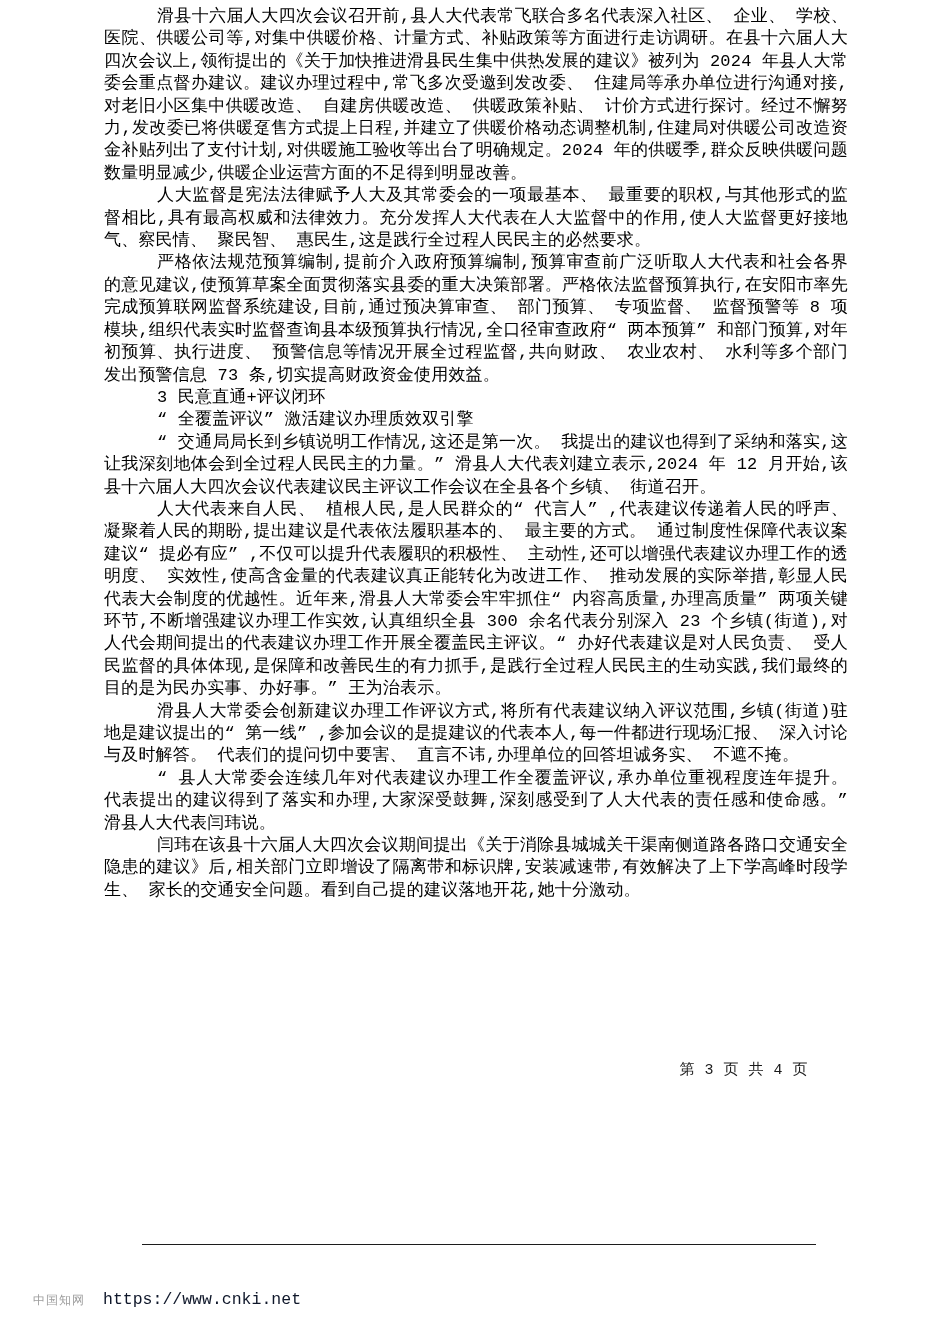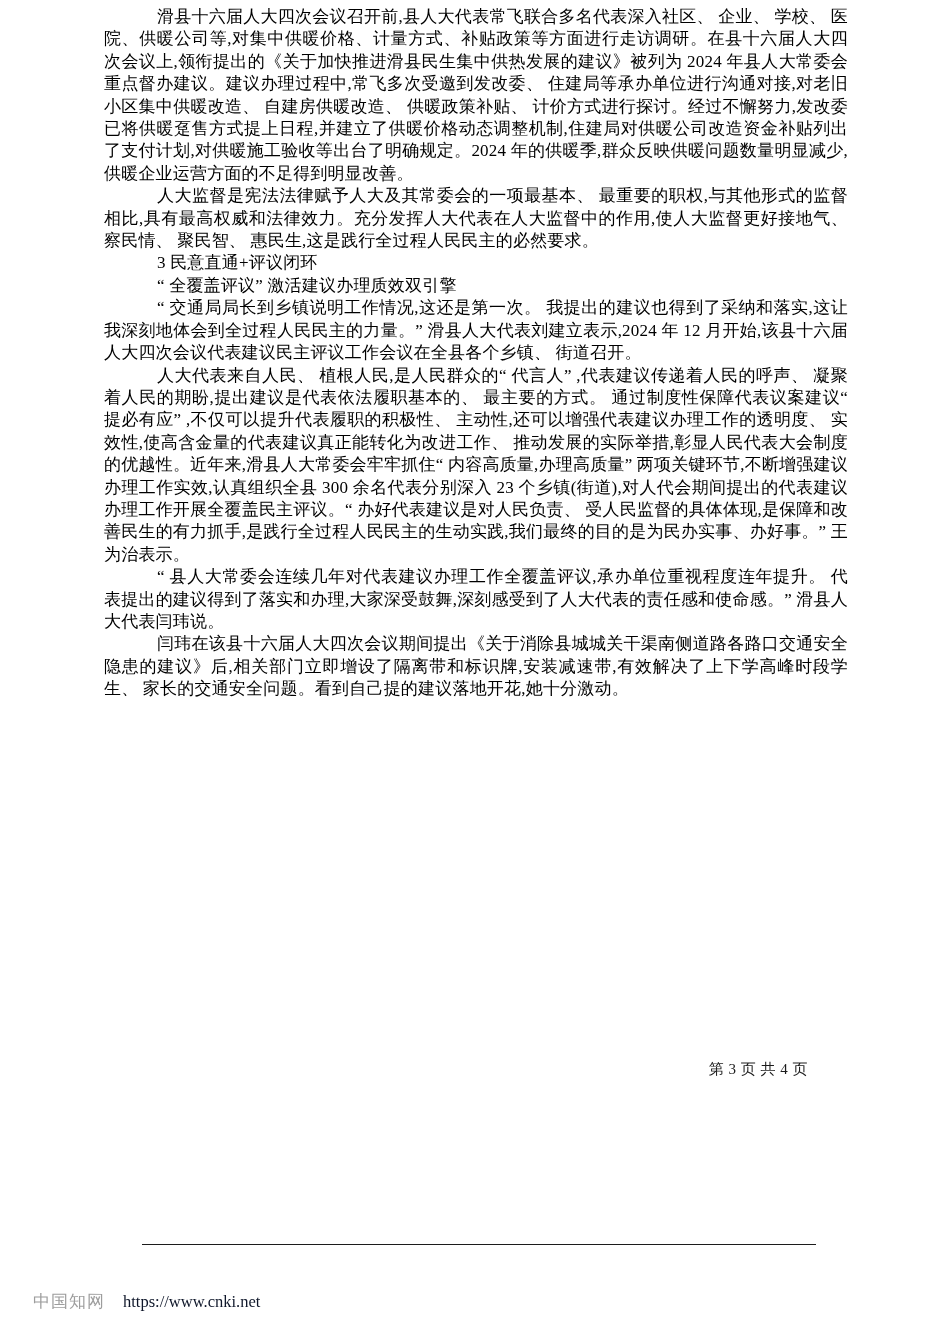--- a/index.html
+++ b/index.html
@@ -3,21 +3,21 @@
 <meta charset="utf-8">
 <title>Document</title>
 <style>
   html, body { margin: 0; padding: 0; background: #ffffff; }
   .page {
     position: relative;
     width: 950px;
     height: 1344px;
     background: #ffffff;
     overflow: hidden;
-    font-family: Liberation Serif, serif;
+    font-family: Liberation Mono, monospace;
     color: #000000;
   }
   .content {
     position: absolute;
     left: 104px;
     top: 6px;
     width: 744px;
     font-size: 17px;
     line-height: 22.4px;
     letter-spacing: 0.2px;
@@ -54,41 +54,43 @@
   .footer {
     position: absolute;
     left: 33px;
     top: 1290px;
     display: flex;
     align-items: baseline;
     gap: 18px;
     color: #9d9d9d;
   }
   .footer .brand {
-    font-size: 17px;
+    font-size: 12px;
     letter-spacing: 1px;
   }
   .footer .url {
     font-size: 16.5px;
     color: #0f172a;
     text-decoration: none;
   }
 </style>
 </head>
 <body>
 
 <div class="page">
 
   <div class="content">
     <p>滑县十六届人大四次会议召开前,县人大代表常飞联合多名代表深入社区、 企业、 学校、 医院、供暖公司等,对集中供暖价格、计量方式、补贴政策等方面进行走访调研。在县十六届人大四次会议上,领衔提出的《关于加快推进滑县民生集中供热发展的建议》被列为 2024 年县人大常委会重点督办建议。建议办理过程中,常飞多次受邀到发改委、 住建局等承办单位进行沟通对接,对老旧小区集中供暖改造、 自建房供暖改造、 供暖政策补贴、 计价方式进行探讨。经过不懈努力,发改委已将供暖趸售方式提上日程,并建立了供暖价格动态调整机制,住建局对供暖公司改造资金补贴列出了支付计划,对供暖施工验收等出台了明确规定。2024 年的供暖季,群众反映供暖问题数量明显减少,供暖企业运营方面的不足得到明显改善。</p>
     <p>人大监督是宪法法律赋予人大及其常委会的一项最基本、 最重要的职权,与其他形式的监督相比,具有最高权威和法律效力。充分发挥人大代表在人大监督中的作用,使人大监督更好接地气、察民情、 聚民智、 惠民生,这是践行全过程人民民主的必然要求。</p>
+    <p>严格依法规范预算编制,提前介入政府预算编制,预算审查前广泛听取人大代表和社会各界的意见建议,使预算草案全面贯彻落实县委的重大决策部署。严格依法监督预算执行,在安阳市率先完成预算联网监督系统建设,目前,通过预决算审查、 部门预算、 专项监督、 监督预警等 8 项模块,组织代表实时监督查询县本级预算执行情况,全口径审查政府“ 两本预算” 和部门预算,对年初预算、执行进度、 预警信息等情况开展全过程监督,共向财政、 农业农村、 水利等多个部门发出预警信息 73 条,切实提高财政资金使用效益。</p>
     <p>3  民意直通+评议闭环</p>
     <p>“ 全覆盖评议” 激活建议办理质效双引擎</p>
     <p>“ 交通局局长到乡镇说明工作情况,这还是第一次。 我提出的建议也得到了采纳和落实,这让我深刻地体会到全过程人民民主的力量。” 滑县人大代表刘建立表示,2024 年 12 月开始,该县十六届人大四次会议代表建议民主评议工作会议在全县各个乡镇、 街道召开。</p>
     <p>人大代表来自人民、 植根人民,是人民群众的“ 代言人” ,代表建议传递着人民的呼声、 凝聚着人民的期盼,提出建议是代表依法履职基本的、 最主要的方式。 通过制度性保障代表议案建议“ 提必有应” ,不仅可以提升代表履职的积极性、 主动性,还可以增强代表建议办理工作的透明度、 实效性,使高含金量的代表建议真正能转化为改进工作、 推动发展的实际举措,彰显人民代表大会制度的优越性。近年来,滑县人大常委会牢牢抓住“ 内容高质量,办理高质量” 两项关键环节,不断增强建议办理工作实效,认真组织全县 300 余名代表分别深入 23 个乡镇(街道),对人代会期间提出的代表建议办理工作开展全覆盖民主评议。“ 办好代表建议是对人民负责、 受人民监督的具体体现,是保障和改善民生的有力抓手,是践行全过程人民民主的生动实践,我们最终的目的是为民办实事、办好事。” 王为治表示。</p>
+    <p>滑县人大常委会创新建议办理工作评议方式,将所有代表建议纳入评议范围,乡镇(街道)驻地是建议提出的“ 第一线” ,参加会议的是提建议的代表本人,每一件都进行现场汇报、 深入讨论与及时解答。 代表们的提问切中要害、 直言不讳,办理单位的回答坦诚务实、 不遮不掩。</p>
     <p>“ 县人大常委会连续几年对代表建议办理工作全覆盖评议,承办单位重视程度连年提升。 代表提出的建议得到了落实和办理,大家深受鼓舞,深刻感受到了人大代表的责任感和使命感。” 滑县人大代表闫玮说。</p>
     <p>闫玮在该县十六届人大四次会议期间提出《关于消除县城城关干渠南侧道路各路口交通安全隐患的建议》后,相关部门立即增设了隔离带和标识牌,安装减速带,有效解决了上下学高峰时段学生、 家长的交通安全问题。看到自己提的建议落地开花,她十分激动。</p>
   </div>
 
   <div class="page-number">第 3 页 共 4 页</div>
 
   <div class="footer-rule"></div>
 
   <div class="footer">
     <span class="brand">中国知网</span>

